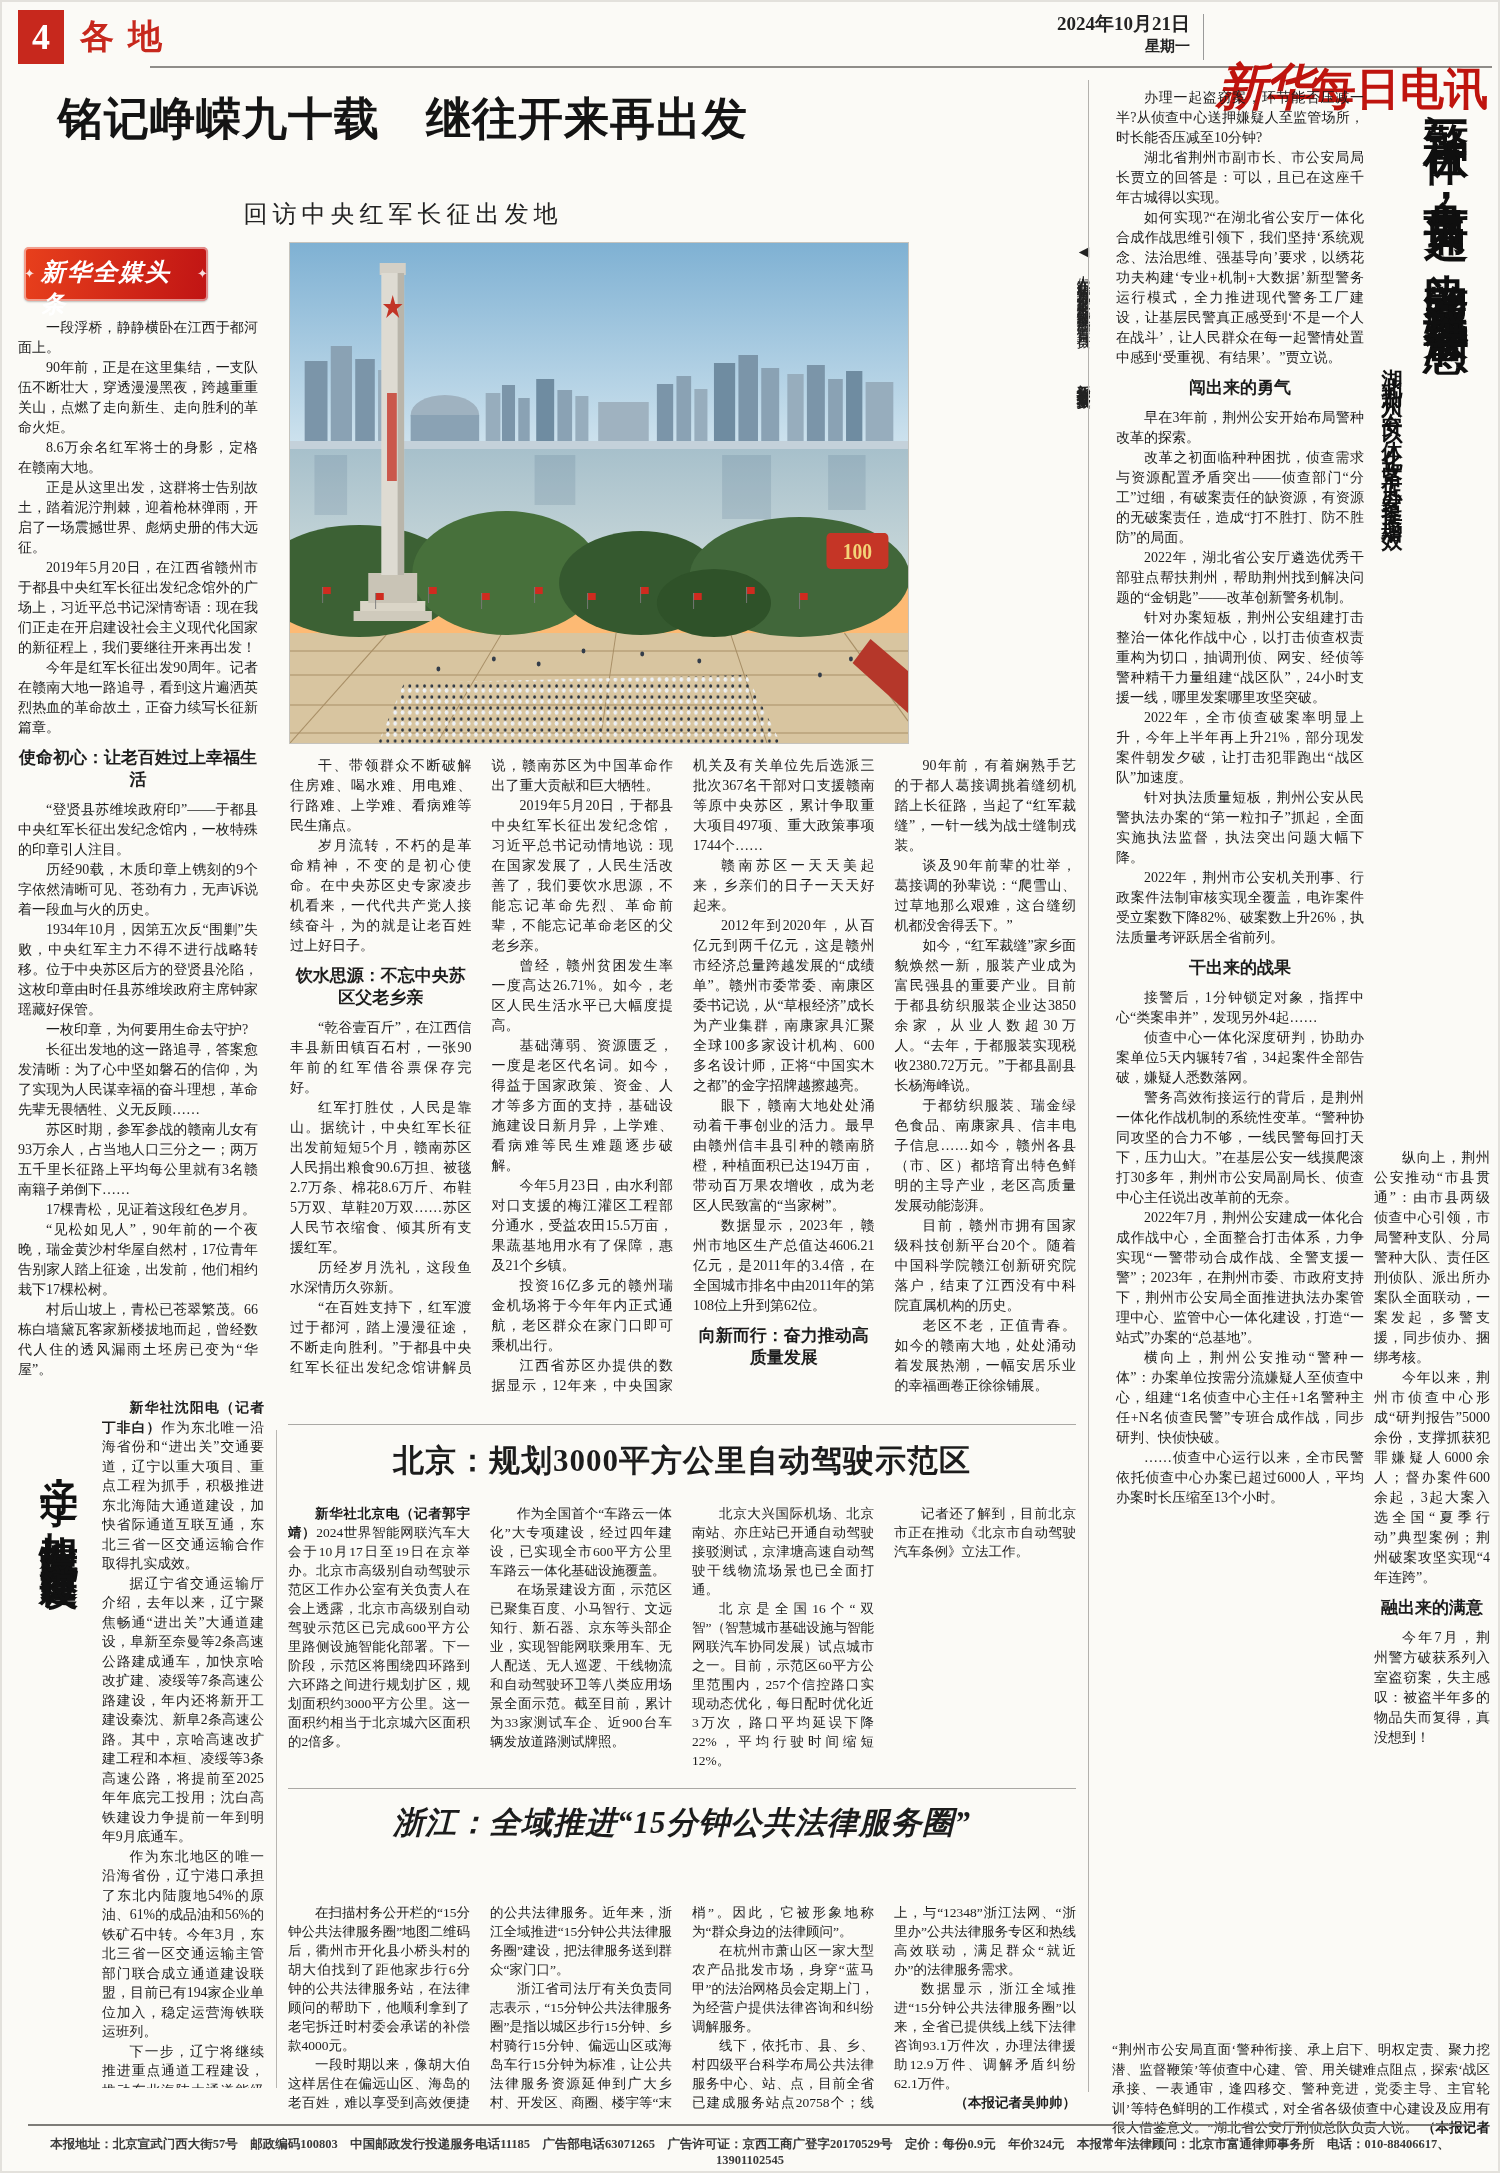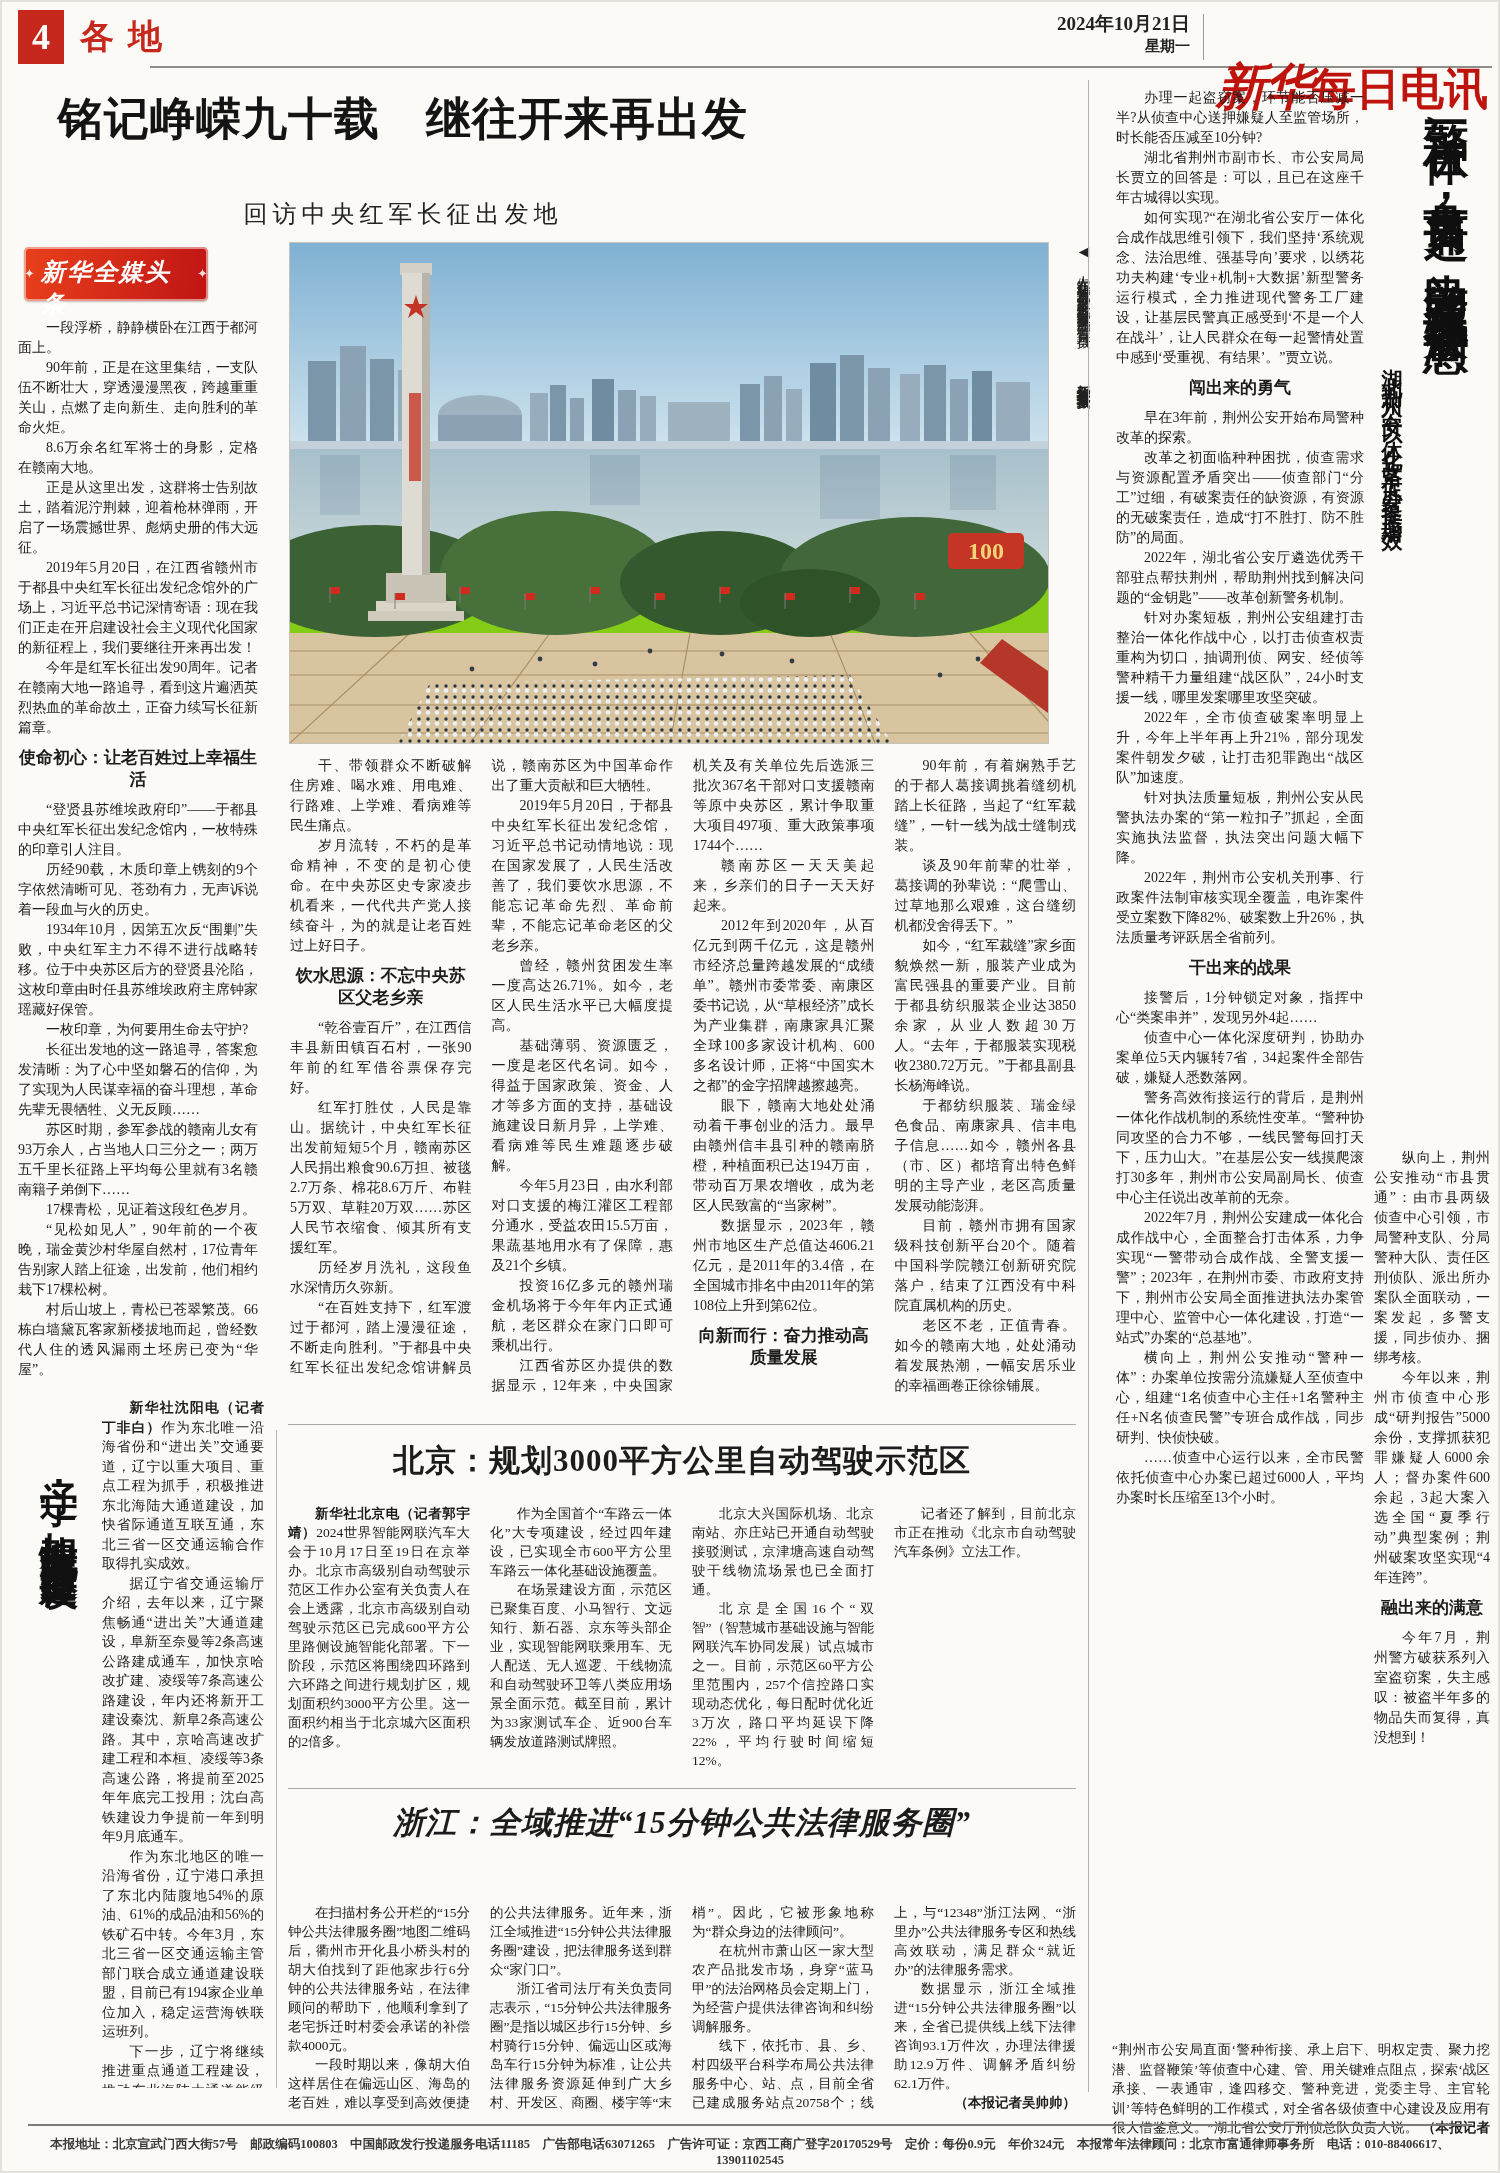--- a/index.html
+++ b/index.html
@@ -21,21 +21,21 @@
   
   .headline{left:18px;top:92px;width:770px;text-align:center;font-size:45px;font-weight:bold;
             color:#141414;letter-spacing:1px;line-height:1.2;}
   .subhead{left:18px;top:198px;width:770px;text-align:center;font-size:24px;letter-spacing:5px;color:#222;}
   .badge{left:24px;top:247px;width:184px;height:54px;background:linear-gradient(100deg,#e8401c,#c01414);
          border-radius:5px;box-shadow:inset 0 0 0 2px rgba(255,255,255,.5), 0 1px 2px rgba(0,0,0,.25);
          color:#fff;display:flex;align-items:center;justify-content:center;gap:6px;}
   .badge .t{font-size:24px;font-weight:bold;letter-spacing:2px;font-style:italic;margin-top:28px;}
   .badge .star{font-size:13px;opacity:.85;}
   
-  .photo{left:290px;top:243px;width:758px;height:500px;background:#84cc16;outline:1px solid #c5c3bd;}
+  .photo{left:290px;top:243px;width:618px;height:500px;background:#fdba74;outline:1px solid #c5c3bd;}
   .photo svg{display:block;width:100%;height:100%;}
   .photo-caption{left:1048px;top:243px;width:46px;height:505px;writing-mode:vertical-rl;
                  font-size:13.5px;line-height:22px;letter-spacing:1.5px;color:#222;}
   .photo-caption .credit{font-weight:bold;display:inline-block;margin-top:26px;}
   
   .textcol p.para{margin:0;text-indent:2em;text-align:justify;font-size:14px;line-height:20px;}
   .textcol h3.colhead{margin:9px 0;text-indent:0;text-align:center;font-size:17px;line-height:22px;
                       font-weight:bold;break-inside:avoid;}
   .textcol p.byline{text-align:right;text-indent:0;}
   .textcol p.byline b{font-weight:bold;}

